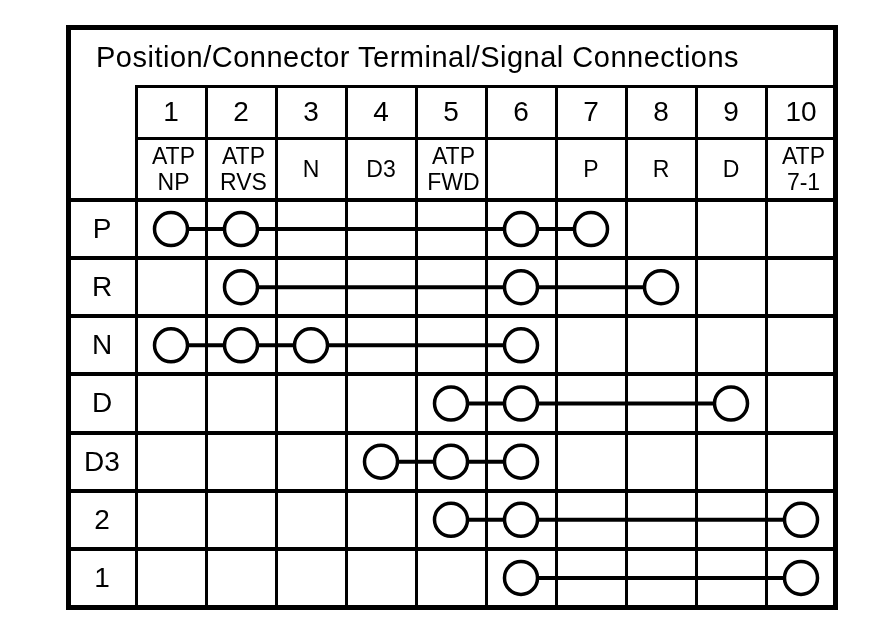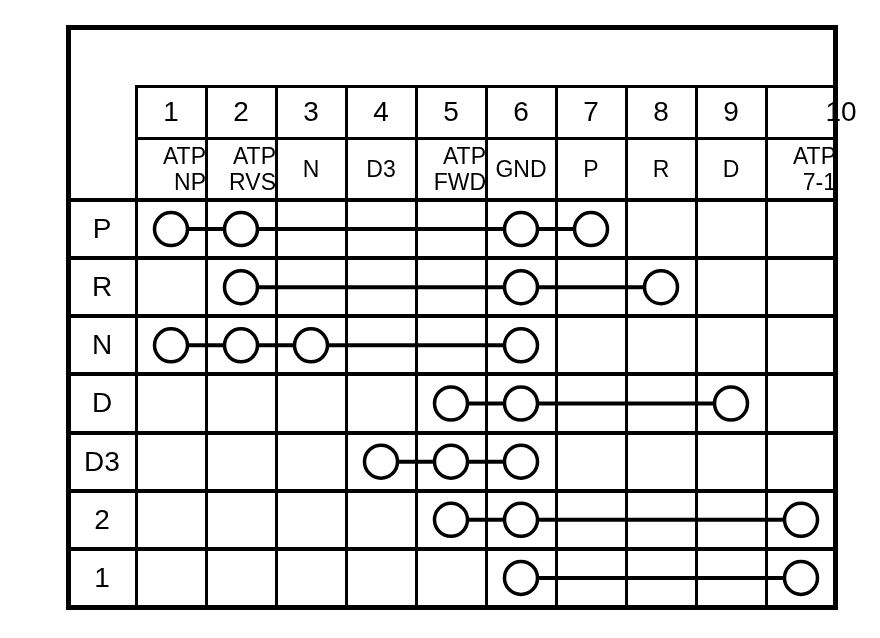--- a/index.html
+++ b/index.html
@@ -35,27 +35,28 @@
   .label-cell { font-size: 28px; }
   .sig-cell {
     position: absolute;
     display: flex;
     flex-direction: column;
     justify-content: center;
     font-size: 23px;
     line-height: 26px;
   }
   .sig-single { align-items: center; }
-  .sig-multi  { align-items: flex-end; padding-left: 5px; }
+  .sig-multi  { align-items: center; padding-left: 5px; }
   svg.connections { position: absolute; left: 0; top: 0; }
 </style>
 </head>
 <body>
 
 <div id="canvas">
+  <div class="title-cell" style="left:96px; top:29px; width:710px; height:57px;">Position/Connector Terminal/Signal Connections</div>
 <div class="gridline" style="left: 65.5px; top: 24.5px; width: 5px; height: 585px; background: rgb(0, 0, 0);"></div>
     <div class="gridline" style="left: 832.5px; top: 24.5px; width: 5px; height: 585px; background: rgb(0, 0, 0);"></div>
     <div class="gridline" style="left: 65.5px; top: 24.5px; width: 772px; height: 5px; background: rgb(0, 0, 0);"></div>
     <div class="gridline" style="left: 65.5px; top: 604.5px; width: 772px; height: 5px; background: rgb(0, 0, 0);"></div>
     <div class="gridline" style="left: 134.5px; top: 86px; width: 3px; height: 521px; background: rgb(0, 0, 0);"></div>
     <div class="gridline" style="left: 204.5px; top: 86px; width: 3px; height: 521px; background: rgb(0, 0, 0);"></div>
     <div class="gridline" style="left: 274.5px; top: 86px; width: 3px; height: 521px; background: rgb(0, 0, 0);"></div>
     <div class="gridline" style="left: 344.5px; top: 86px; width: 3px; height: 521px; background: rgb(0, 0, 0);"></div>
     <div class="gridline" style="left: 414.5px; top: 86px; width: 3px; height: 521px; background: rgb(0, 0, 0);"></div>
     <div class="gridline" style="left: 484.5px; top: 86px; width: 3px; height: 521px; background: rgb(0, 0, 0);"></div>
@@ -74,41 +75,38 @@
     <div class="gridline" style="left: 66px; top: 546.857px; width: 769px; height: 4px; background: rgb(0, 0, 0);"></div>
     <div class="cell num-cell" style="left: 136px; top: 86px; width: 70px; height: 52px;">1</div>
     <div class="cell num-cell" style="left: 206px; top: 86px; width: 70px; height: 52px;">2</div>
     <div class="cell num-cell" style="left: 276px; top: 86px; width: 70px; height: 52px;">3</div>
     <div class="cell num-cell" style="left: 346px; top: 86px; width: 70px; height: 52px;">4</div>
     <div class="cell num-cell" style="left: 416px; top: 86px; width: 70px; height: 52px;">5</div>
     <div class="cell num-cell" style="left: 486px; top: 86px; width: 70px; height: 52px;">6</div>
     <div class="cell num-cell" style="left: 556px; top: 86px; width: 70px; height: 52px;">7</div>
     <div class="cell num-cell" style="left: 626px; top: 86px; width: 70px; height: 52px;">8</div>
     <div class="cell num-cell" style="left: 696px; top: 86px; width: 70px; height: 52px;">9</div>
-    <div class="cell num-cell" style="left: 766px; top: 86px; width: 70px; height: 52px; margin-left: 40px;">10</div>
+    <div class="cell num-cell" style="left: 766px; top: 86px; width: 70px; height: 52px;">10</div>
     <div class="sig-cell sig-multi" style="left: 136px; top: 138px; width: 70px; height: 62px;">
       <div>ATP</div>
       <div>NP</div>
     </div>
     <div class="sig-cell sig-multi" style="left: 206px; top: 138px; width: 70px; height: 62px;">
       <div>ATP</div>
       <div>RVS</div>
     </div>
     <div class="sig-cell sig-single" style="left: 276px; top: 138px; width: 70px; height: 62px;">
       <div>N</div>
     </div>
     <div class="sig-cell sig-single" style="left: 346px; top: 138px; width: 70px; height: 62px;">
       <div>D3</div>
     </div>
     <div class="sig-cell sig-multi" style="left: 416px; top: 138px; width: 70px; height: 62px;">
       <div>ATP</div>
       <div>FWD</div>
-    </div>
-    <div class="sig-cell sig-single" style="left: 486px; top: 138px; width: 70px; height: 62px;">
-      <div>GND</div>
     </div>
     <div class="sig-cell sig-single" style="left: 556px; top: 138px; width: 70px; height: 62px;">
       <div>P</div>
     </div>
     <div class="sig-cell sig-single" style="left: 626px; top: 138px; width: 70px; height: 62px;">
       <div>R</div>
     </div>
     <div class="sig-cell sig-single" style="left: 696px; top: 138px; width: 70px; height: 62px;">
       <div>D</div>
     </div>

